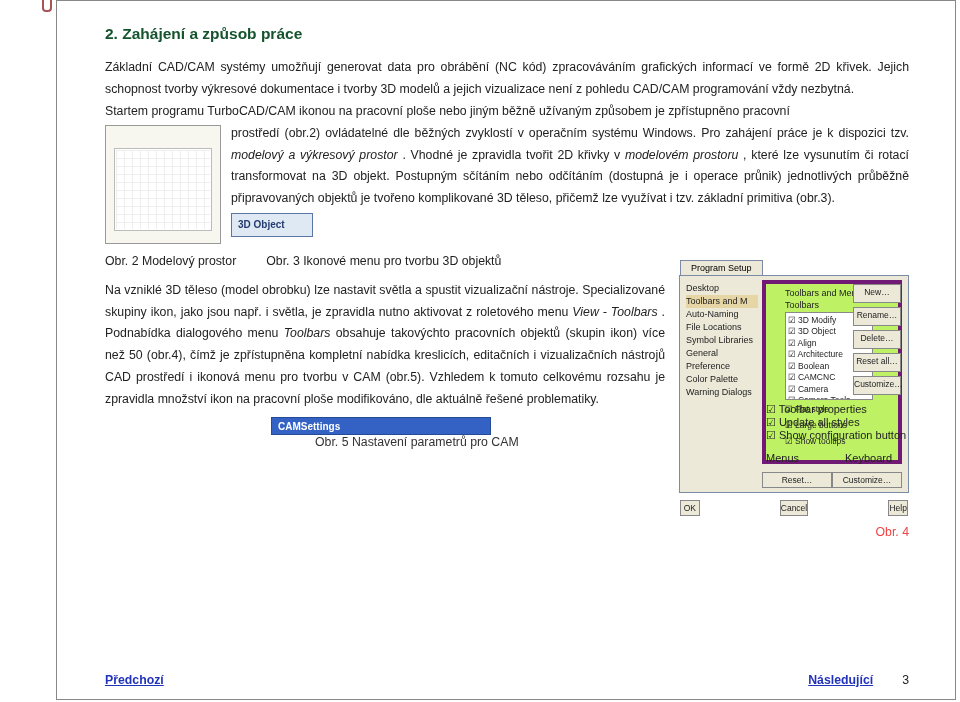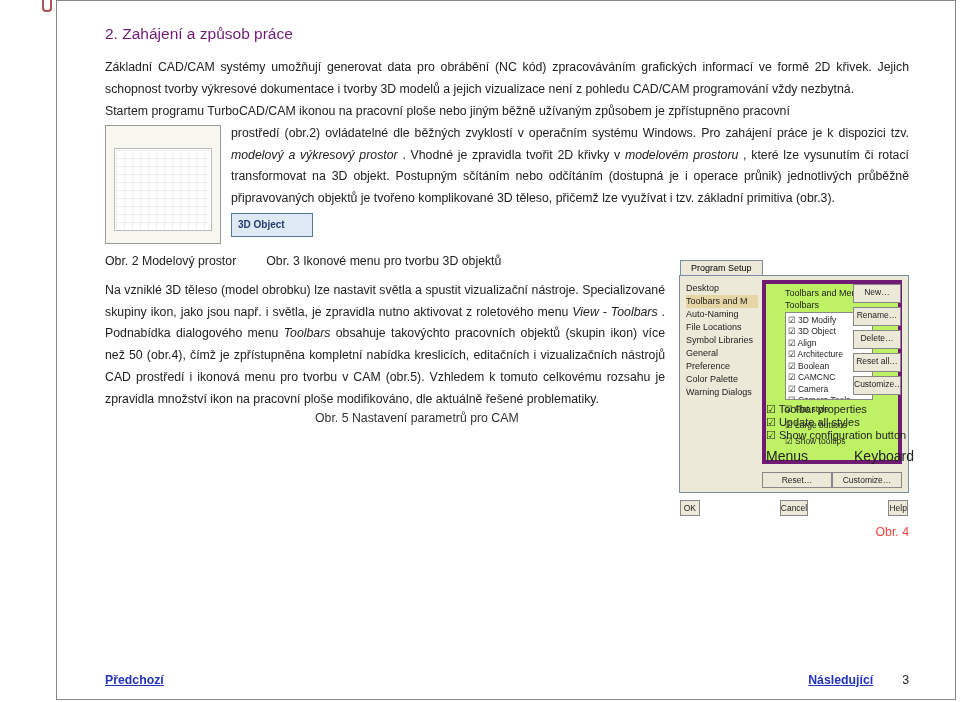--- a/index.html
+++ b/index.html
@@ -32,22 +32,22 @@
   }
   .ring {
     width: 10px; height: 14px;
     border-left: 2px solid #a55;
     border-right: 2px solid #a55;
     border-bottom: 2px solid #a55;
     border-radius: 0 0 4px 4px;
   }
   h1 {
     font-size: 15.5px;
-    font-weight: normal;
-    color: #701a75;
+    font-weight: bold;
+    color: #14532d;
     margin-bottom: 14px;
   }
   p.body {
     font-size: 12.3px;
     color: #222;
     line-height: 1.78;
     text-align: justify;
   }
   .float-img {
     width: 116px;
@@ -197,21 +197,21 @@
     left: 86px; bottom: 50px;
     font-size: 11px;
   }
   .dialog-img .tbprops div::before { content: "☑ "; }
   .dialog-img .menus {
     position: absolute;
     bottom: 28px;
     left: 86px;
     display: flex;
     gap: 46px;
-    font-size: 14px;
+    font-size: 11px;
   }
 
   .cam-bar {
     display: inline-block;
     margin-top: 6px;
     margin-left: 166px;
     width: 220px;
     height: 18px;
     background: #3361c4;
     color: #fff;
@@ -298,20 +298,21 @@
   <p class="body narrow" style="margin-top:12px;">
     <span>Na vzniklé 3D těleso (model obrobku) lze nastavit světla a spustit vizualizační nástroje. Specializované skupiny ikon, jako jsou např. i světla, je zpravidla nutno aktivovat z roletového menu </span>
     <i>View - Toolbars</i>
     <span>. Podnabídka dialogového menu </span>
     <i>Toolbars</i>
     <span> obsahuje takovýchto pracovních objektů (skupin ikon) více než 50 (obr.4), čímž je zpřístupněna kompletní nabídka kreslicích, editačních i vizualizačních nástrojů CAD prostředí i ikonová menu pro tvorbu v CAM (obr.5). Vzhledem k tomuto celkovému rozsahu je zpravidla množství ikon na pracovní ploše modifikováno, dle aktuálně řešené problematiky.</span>
   </p>
 
   <span class="obr4">Obr. 4</span>
 
+  <span class="cam-bar">CAMSettings</span>
 
   <div class="obr5">Obr. 5  Nastavení parametrů pro CAM</div>
 
   
   <div class="dialog-img">
     <div class="title">Program Setup</div>
     <div class="leftlist">
       <div>Desktop</div>
       <div class="sel">Toolbars and M</div>
       <div>Auto-Naming</div>

